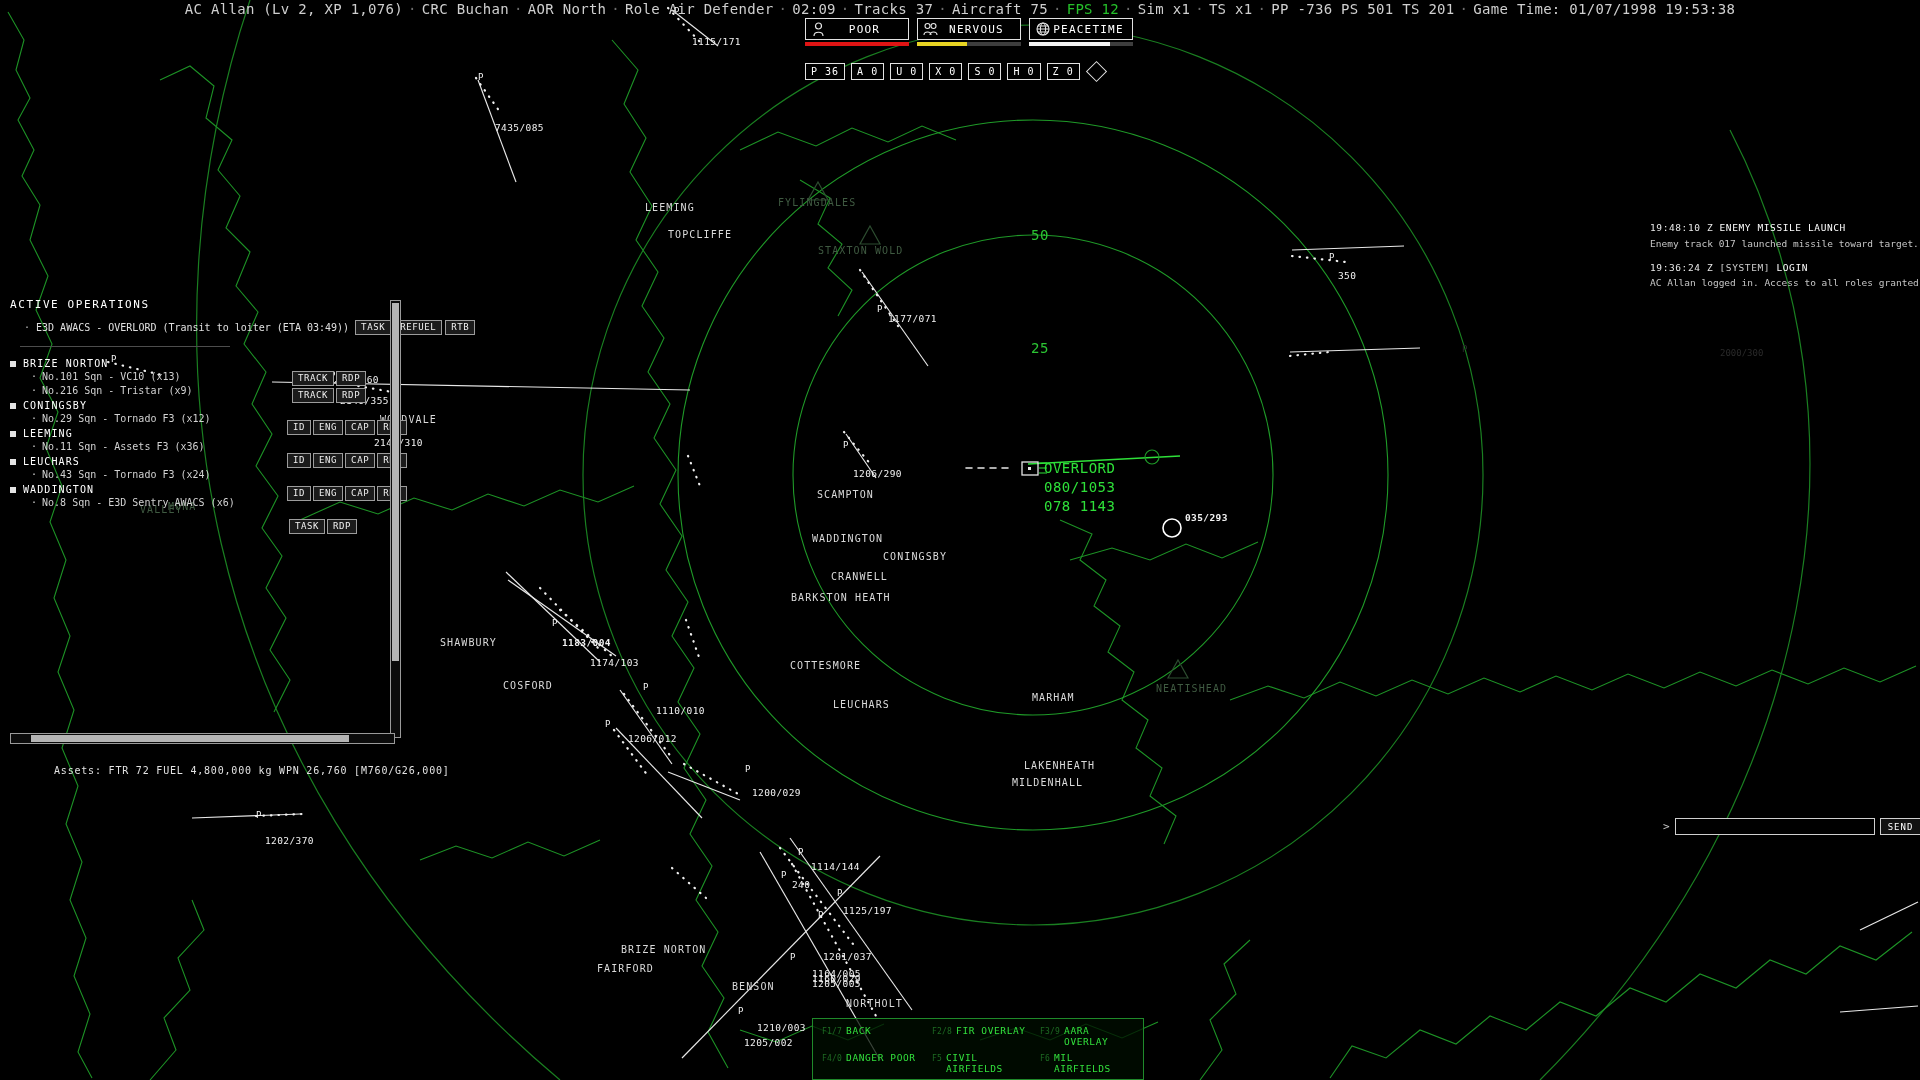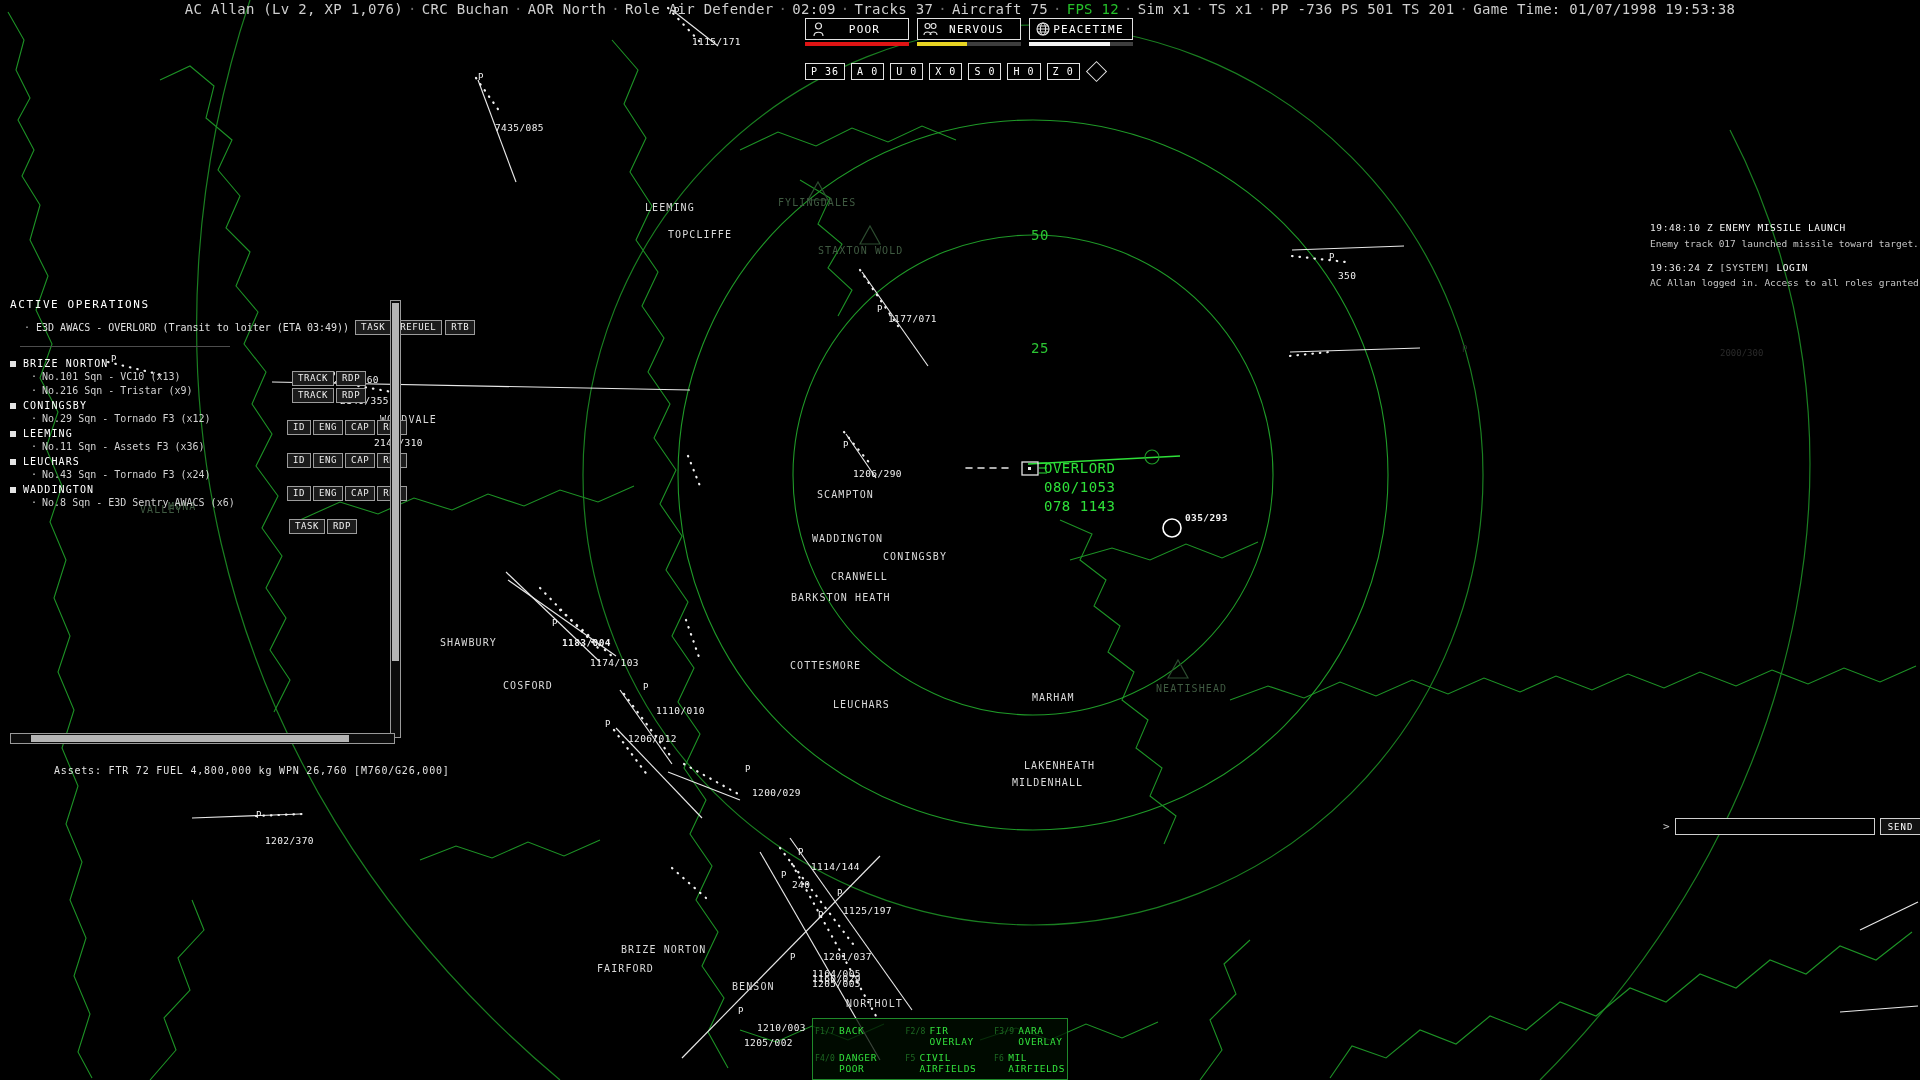--- a/index.html
+++ b/index.html
@@ -206,25 +206,25 @@
   #cmd-send {
     border: 1px solid #cfcfcf; background: #121212;
     color: #ffffff; font-size: 9px; letter-spacing: 1px;
     padding: 2px 7px; height: 17px;
     font-family: "DejaVu Sans Mono", "Liberation Mono", monospace;
   }
 
   
   #overlay-panel {
     position: absolute; left: 812px; top: 1018px;
-    width: 256px; height: 62px;
+    width: 332px; height: 62px;
     border: 1px solid #1f8a2a;
     background: rgba(0,14,0,.75);
     z-index: 30;
-    padding: 6px 2px;
+    padding: 6px 9px;
   }
   .ovl-row { display: flex; margin-bottom: 5px; }
   .ovl-item { display: flex; align-items: baseline; gap: 4px; }
   .ovl-key { color: #1d6b22; font-size: 8px; letter-spacing: .2px; }
   .ovl-lbl { color: #32e03c; font-size: 9.5px; letter-spacing: .6px; }
   .ovl-c1 { width: 110px; }
   .ovl-c2 { width: 108px; }
   .ovl-c3 { width: 86px; }
 
   

